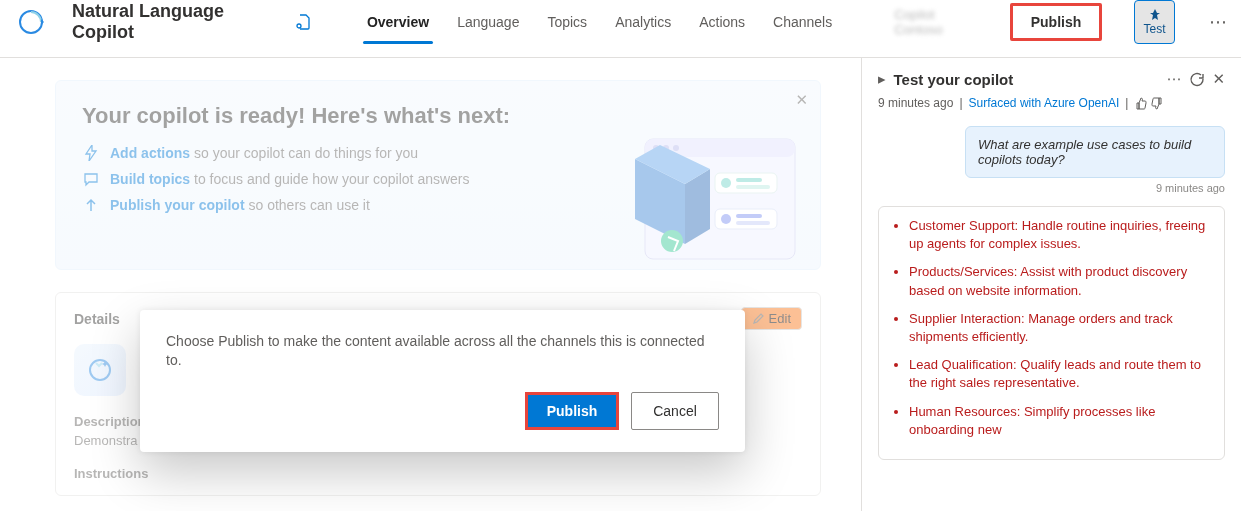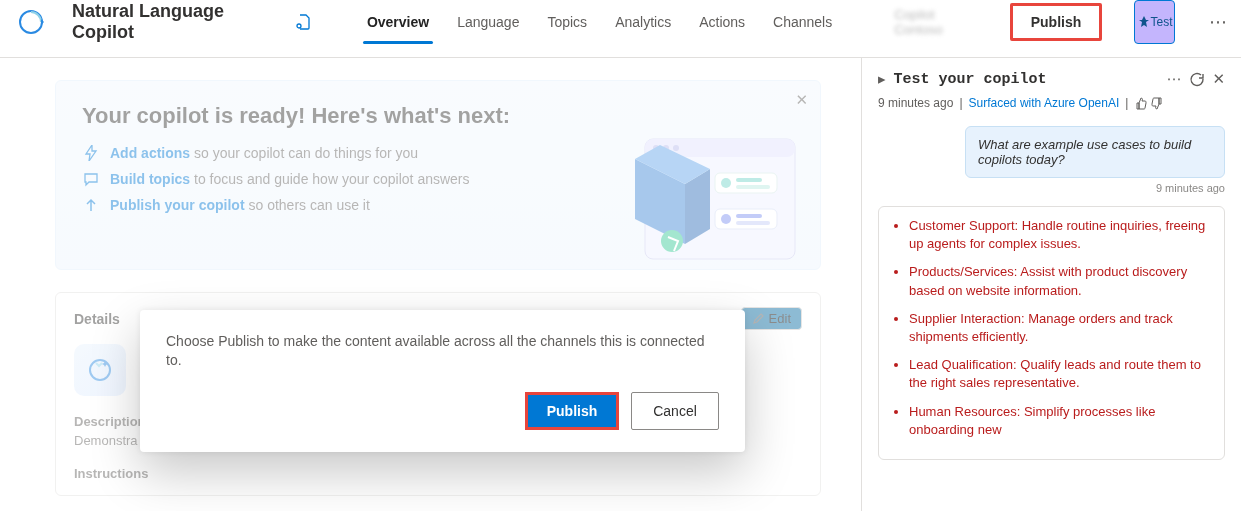--- a/index.html
+++ b/index.html
@@ -50,22 +50,22 @@
     font-size:13px; margin-right:10px;
   }
   .publish-top-btn {
     border:3px solid #e8453c;
     background:#fff; color:#323130;
     font-size:14px; font-weight:600;
     padding:8px 18px; border-radius:2px;
     cursor:pointer;
   }
   .test-btn {
-    border:1px solid #0078d4; background:#c4b5fd; color:#0f548c;
-    display:flex; flex-direction:row; align-items:center;
+    border:1px solid #0078d4; background:#e5e5e5; color:#0f548c;
+    display:flex; flex-direction:column; align-items:center;
     justify-content:center;
     width:46px; height:44px; border-radius:4px; margin-left:8px;
     cursor:pointer;
     font-size:12px;
   }
   .overflow-icon { margin-left:10px; cursor:pointer; color:#605e5c; font-size:18px;}
 
   
   .content { display:flex; height:calc(100% - 58px); }
   .main { flex:1; padding:22px 40px 0 55px; overflow:hidden; }
@@ -95,37 +95,37 @@
   }
 
   
   .details-card {
     margin-top:22px; border:1px solid #e1dfdd; border-radius:6px;
     padding:14px 18px;
   }
   .details-head { display:flex; justify-content:space-between; align-items:center; }
   .details-title { font-weight:600; font-size:14px; }
   .edit-btn {
-    border:1px solid #c8c6c4; background:#0369a1; border-radius:4px;
+    border:1px solid #c8c6c4; background:#f97316; border-radius:4px;
     padding:3px 10px; font-size:13px;
     display:flex;align-items:center;gap:5px; cursor:pointer;
   }
   .details-logo {
     margin-top:14px;
     width:52px;height:52px;border-radius:10px;
     background:linear-gradient(135deg,#e8f2fd,#dceafe);
     display:flex;align-items:center;justify-content:center;
     color:#2a8ae2;
   }
   .details-section-label { margin-top:18px; font-size:13px; color:#605e5c; font-weight:600;}
   .details-section-value { margin-top:4px; font-size:13px; color:#605e5c;}
 
   
   .side-head { display:flex; align-items:center; gap:8px; margin-bottom:8px;}
-  .side-title { font-weight:600; font-size:15px; flex:1;font-family:Liberation Mono, monospace; }
+  .side-title { font-weight:600; font-size:15px; flex:1; }
   .side-head .ic { color:#605e5c; cursor:pointer; font-size:15px;}
   .side-meta { font-size:12px; color:#605e5c; display:flex; gap:6px; align-items:center;}
   .side-meta a { color:#0078d4; text-decoration:none; cursor:pointer; }
   .thumbs { display:flex; gap:4px; color:#605e5c; }
   .thumbs span { cursor:pointer; }
   .user-msg {
     align-self:flex-end;
     background:#e7f2fd; border:1px solid #c7e0f4;
     border-radius:6px; padding:10px 12px;
     margin:16px 0 4px auto; max-width:260px;

